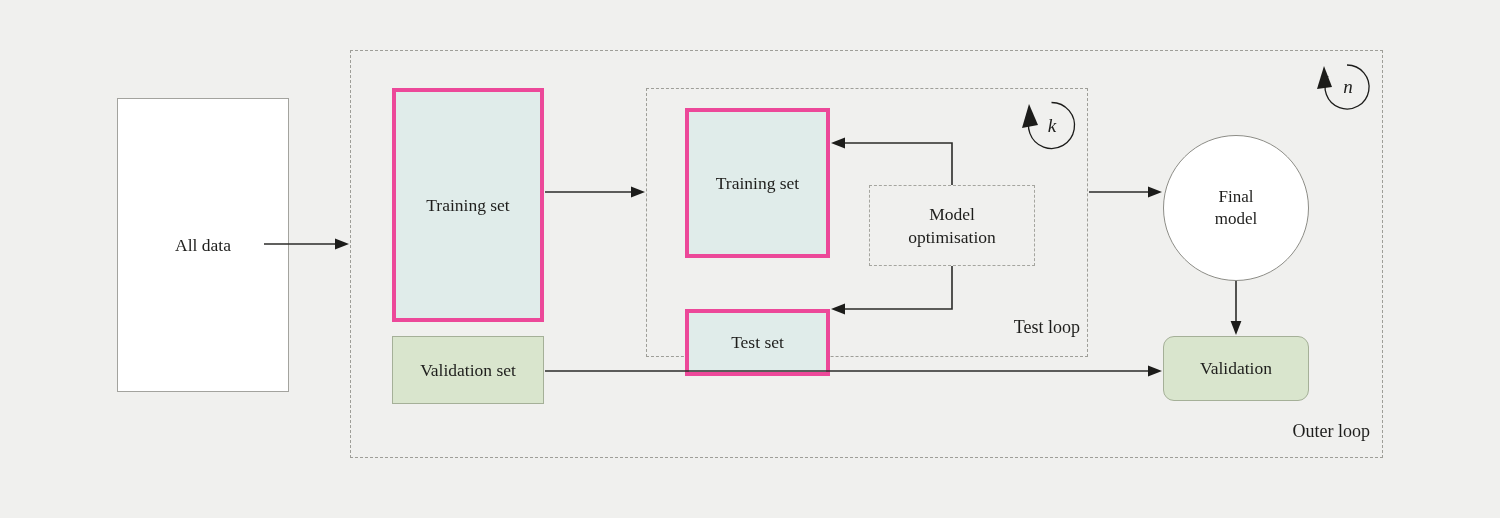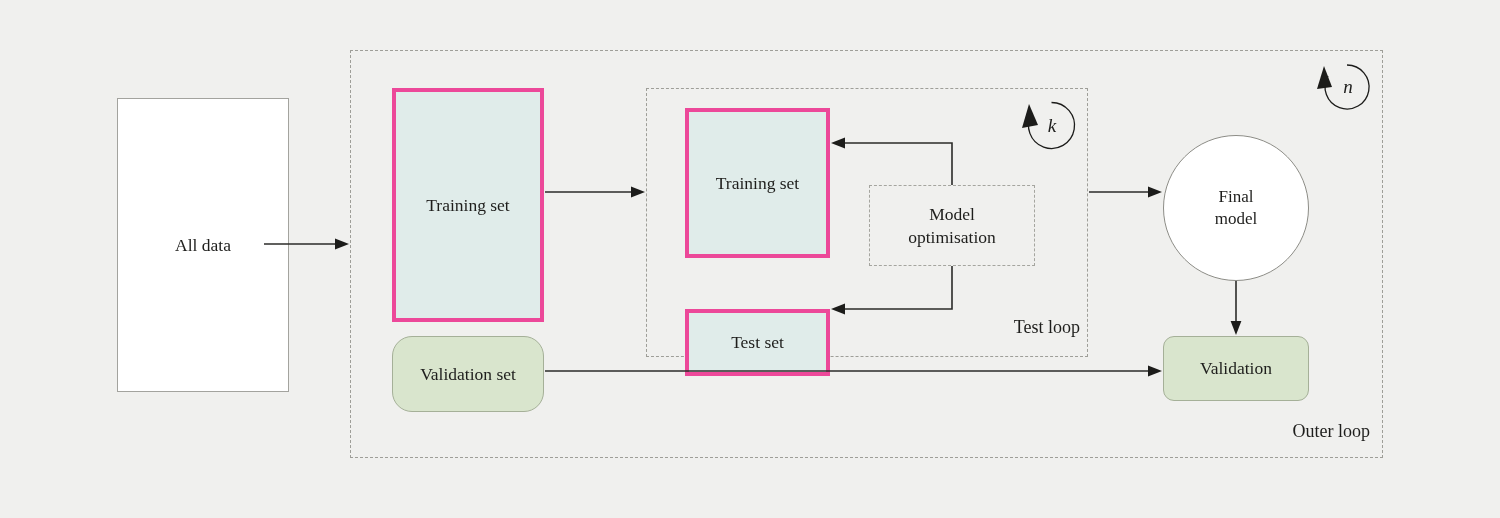--- a/index.html
+++ b/index.html
@@ -73,21 +73,21 @@
   <div class="dashed-rect" style="left:350px;top:50px;width:1033px;height:408px;"></div>
   <div class="loop-label" style="left:1240px;top:421px;width:130px;">Outer loop</div>
 
   <div class="dashed-rect" style="left:646px;top:88px;width:442px;height:269px;"></div>
   <div class="loop-label" style="left:950px;top:317px;width:130px;">Test loop</div>
 
   <div class="box white-box" style="left:117px;top:98px;width:172px;height:294px;">All data</div>
 
   <div class="box teal-box" style="left:392px;top:88px;width:152px;height:234px;">Training set</div>
 
-  <div class="box green-box" style="left:392px;top:336px;width:152px;height:76px;border-radius:20px;">Validation set</div>
+  <div class="box green-box" style="left:392px;top:336px;width:152px;height:68px;">Validation set</div>
 
   <div class="box teal-box" style="left:685px;top:108px;width:145px;height:150px;">Training set</div>
 
   <div class="box teal-box" style="left:685px;top:274px;width:145px;height:67px;margin-top:35px;">Test set</div>
 
   <div class="dashed-label-box" style="left:869px;top:185px;width:166px;height:81px;">Model
 optimisation</div>
 
   <div class="circle-node" style="left:1163px;top:135px;width:146px;height:146px;">Final
 model</div>

